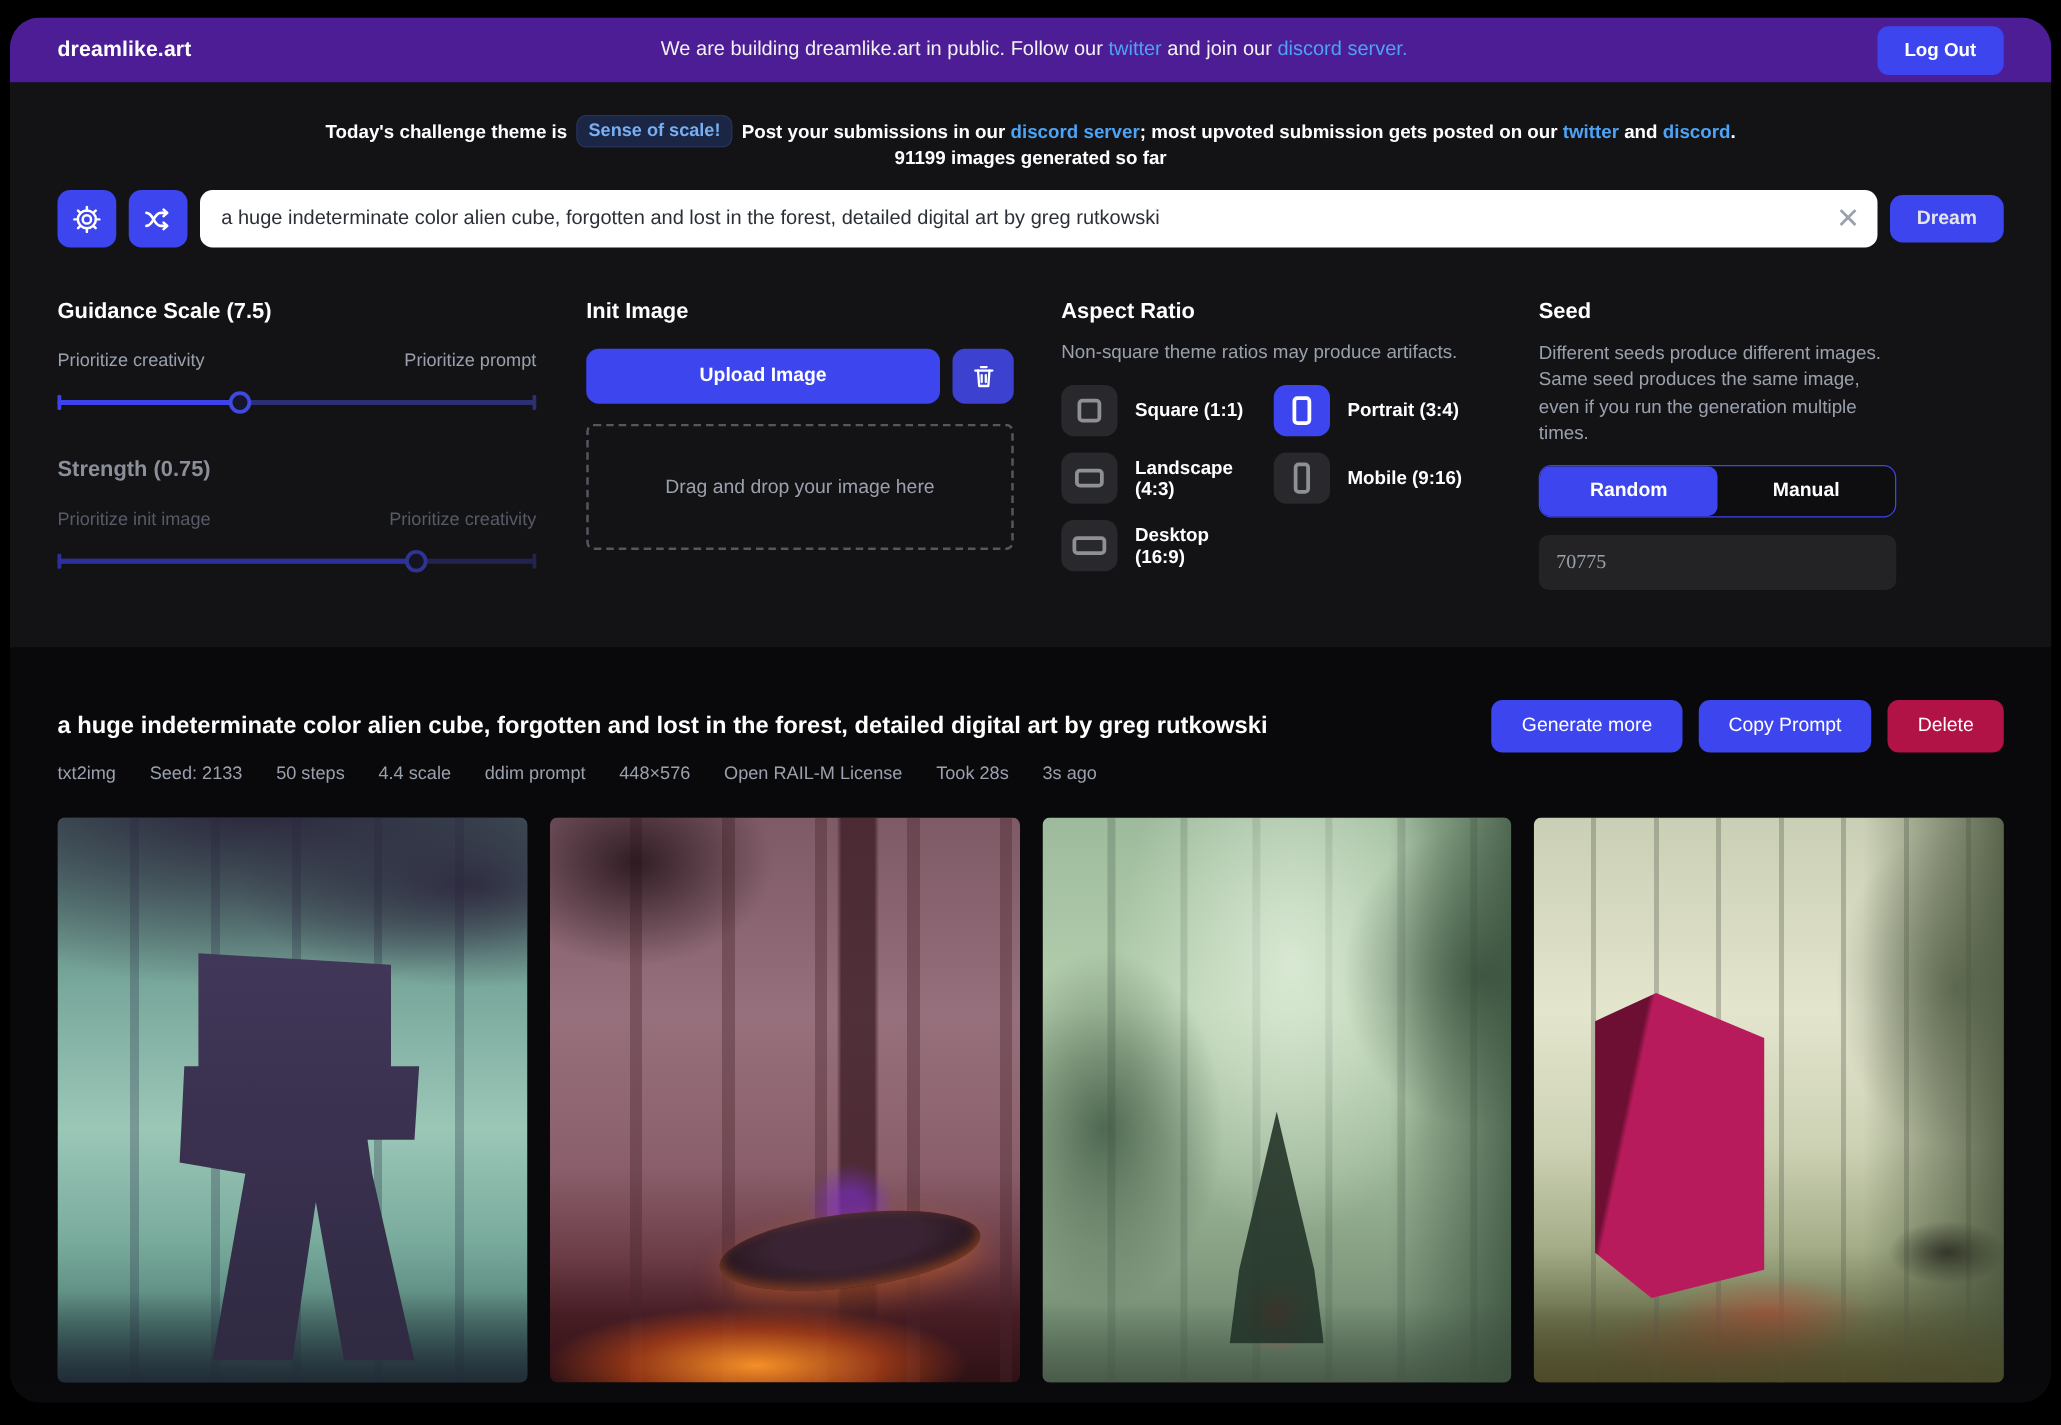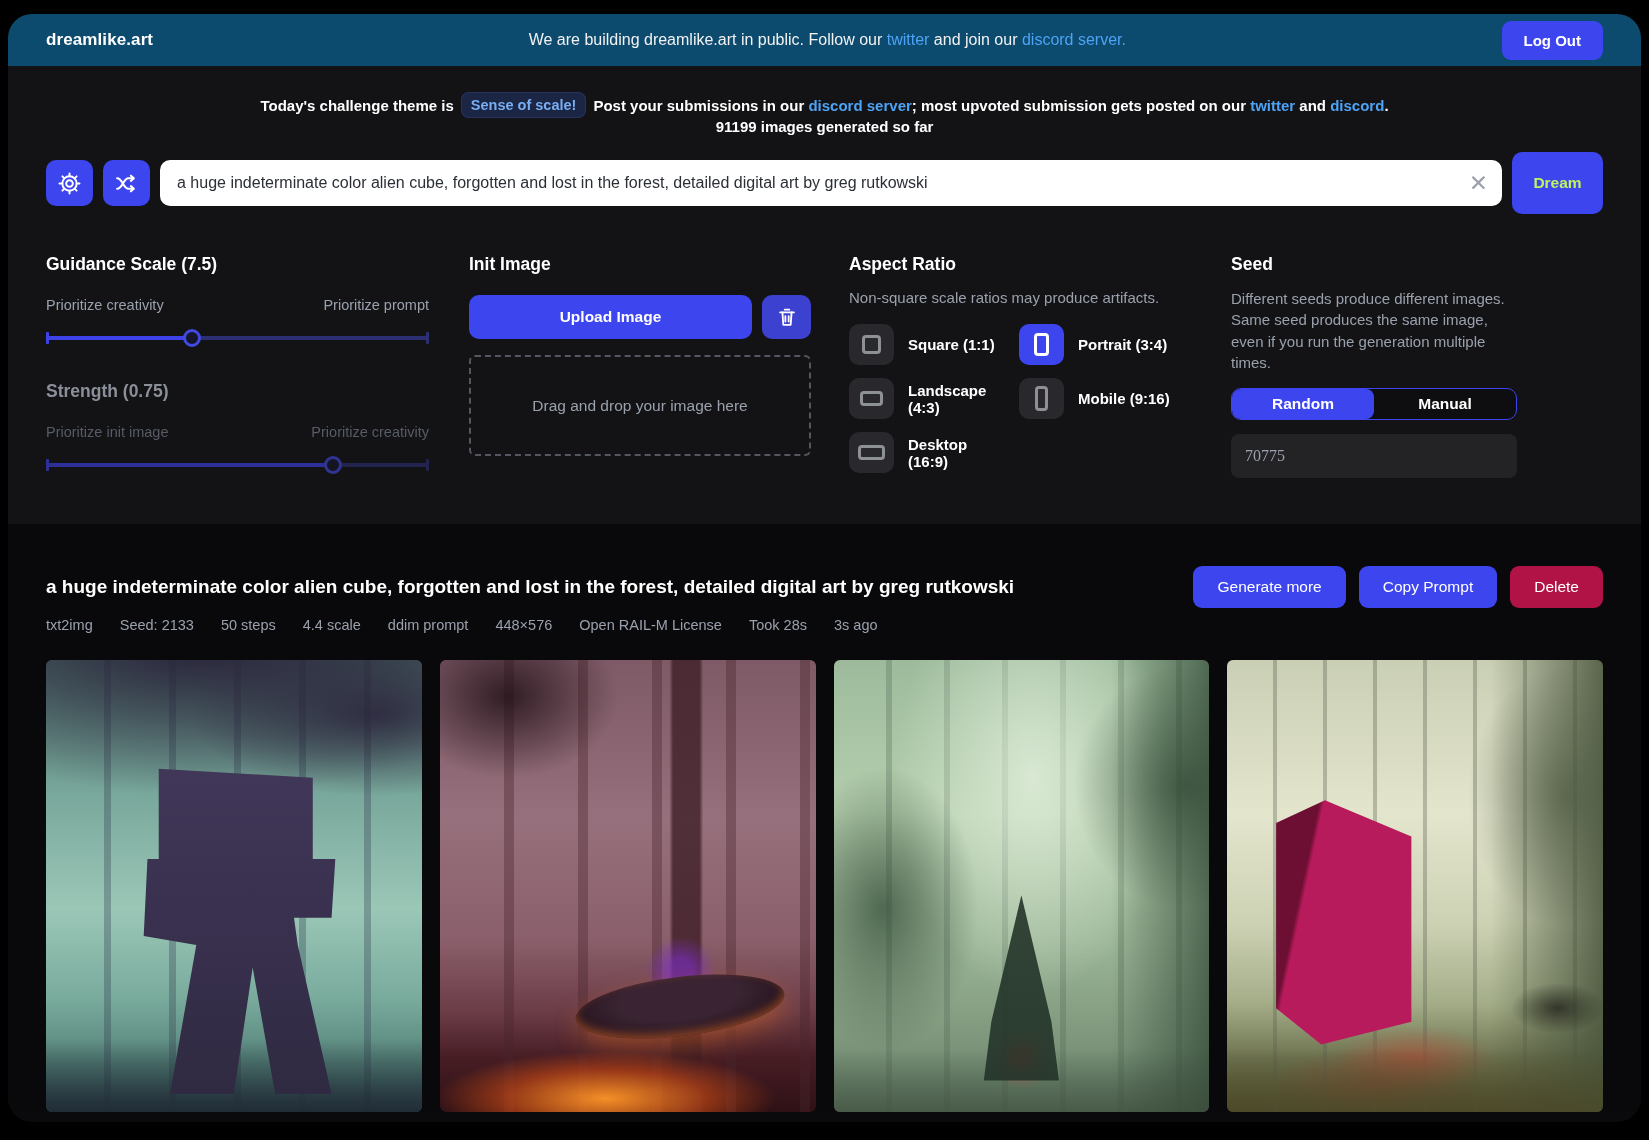--- a/index.html
+++ b/index.html
@@ -11,21 +11,21 @@
   }
   .app-card {
     position:absolute; left:8px; top:14px; width:1633px; height:1108px;
     background:#0a0a0c; border-radius:24px; overflow:hidden;
   }
   :root,.app-card { --accent:#3d45ef; --link:#4da3f5; --danger:#b11346; --muted:#9aa1ad; }
 
   
   .navbar {
     height:52px; display:flex; align-items:center; padding:0 38px;
-    background:#0c4a6e;
+    background:#4c1d95;
   }
   .logo { font-size:17px; font-weight:bold; letter-spacing:.1px; }
   .announce { flex:1; text-align:center; font-size:16px; color:#f2f2f2; }
   .announce a { color:var(--link); text-decoration:none; cursor:pointer; }
   .logout-btn {
     background:var(--accent); color:#fff; font-weight:bold; font-size:15px;
     border:none; border-radius:9px; padding:11px 22px; cursor:pointer;
   }
 
   
@@ -48,22 +48,22 @@
   .prompt-input {
     width:100%; height:46px; border:none; border-radius:10px; background:#fff;
     font-family:"Liberation Sans", sans-serif;
     font-size:16px; color:#2b2f36; padding:0 48px 0 17px; outline:none;
   }
   .clear-x {
     position:absolute; right:14px; top:50%; transform:translateY(-50%);
     font-size:23px; color:#9aa1ad; cursor:pointer; line-height:1;
   }
   .dream-btn {
-    background:var(--accent); color:#bef264; font-weight:bold; font-size:15.5px;
-    border:none; border-radius:10px; width:91px; height:62px; cursor:pointer; flex:none;
+    background:var(--accent); color:#e5e5e5; font-weight:bold; font-size:15.5px;
+    border:none; border-radius:10px; width:91px; height:38px; cursor:pointer; flex:none;
   }
 
   .controls-row { display:flex; margin-top:40px; }
   .col-title { font-size:17.5px; font-weight:bold; }
 
   
   .col-sliders { width:383px; margin-right:40px; flex:none; }
   .slider-labels { display:flex; justify-content:space-between; font-size:14.5px; color:var(--muted); margin-top:22px; }
   .slider { position:relative; height:18px; margin-top:16px; cursor:pointer; }
   .slider .track { position:absolute; left:0; right:0; top:7px; height:4px; background:#2c2f72; border-radius:2px; }
@@ -115,21 +115,21 @@
   .ar-portrait { width:15px; height:23px; }
   .ar-landscape { width:23px; height:15px; }
   .ar-mobile { width:13px; height:25px; border-radius:4px; }
   .ar-desktop { width:27px; height:15px; }
   .aspect-label { font-size:15px; font-weight:bold; }
 
   
   .col-seed { width:286px; flex:none; }
   .seed-desc { font-size:15px; color:var(--muted); line-height:1.42; margin-top:13px; }
   .seed-toggle {
-    margin-top:15px; height:32px; border:1.5px solid var(--accent); border-radius:10px;
+    margin-top:15px; height:42px; border:1.5px solid var(--accent); border-radius:10px;
     display:flex; overflow:hidden; background:#0e0e11;
   }
   .seed-toggle .opt {
     flex:1; display:flex; align-items:center; justify-content:center;
     font-size:15.5px; font-weight:bold; cursor:pointer; color:#fff;
   }
   .seed-toggle .opt.active { background:var(--accent); border-radius:8px; }
   .seed-input {
     margin-top:14px; width:100%; height:44px; background:#232326; border:none;
     border-radius:8px; color:#9aa1ad; font-size:16px; padding:0 14px; outline:none;
@@ -323,21 +323,21 @@
             </svg>
           </button>
         </div>
         <div class="dropzone">
           <span>Drag and drop your image here</span>
         </div>
       </div>
 
       <div class="col-aspect">
         <div class="col-title">Aspect Ratio</div>
-        <div class="aspect-note">Non-square scale ratios may produce artifacts.</div>
+        <div class="aspect-note">Non-square theme ratios may produce artifacts.</div>
         <div class="aspect-grid">
           <div class="aspect-item">
             <button class="aspect-btn">
                 <span class="ar-shape ar-square"></span>
               </button>
             <span class="aspect-label">Square (1:1)</span>
           </div>
           <div class="aspect-item">
             <button class="aspect-btn selected">
                 <span class="ar-shape ar-portrait"></span>

